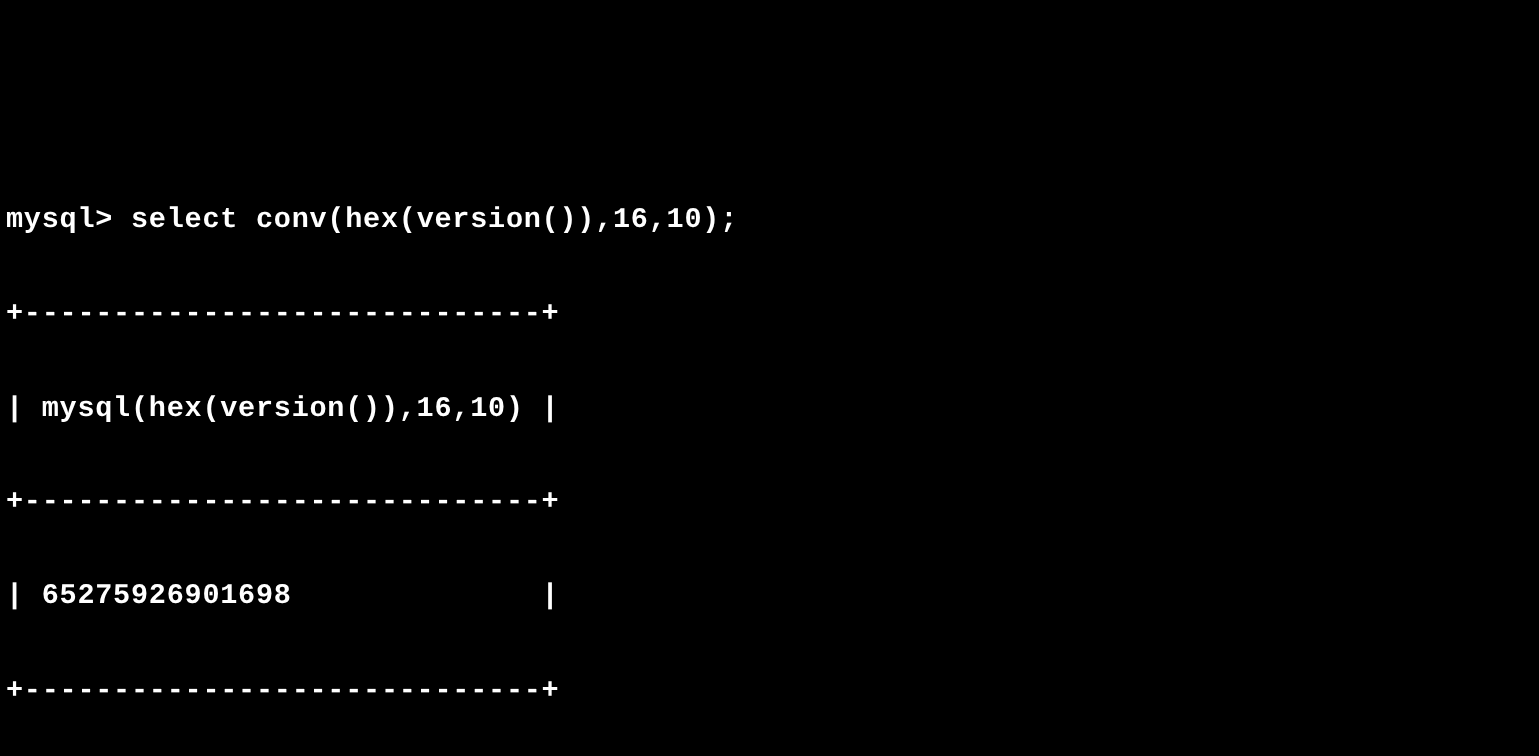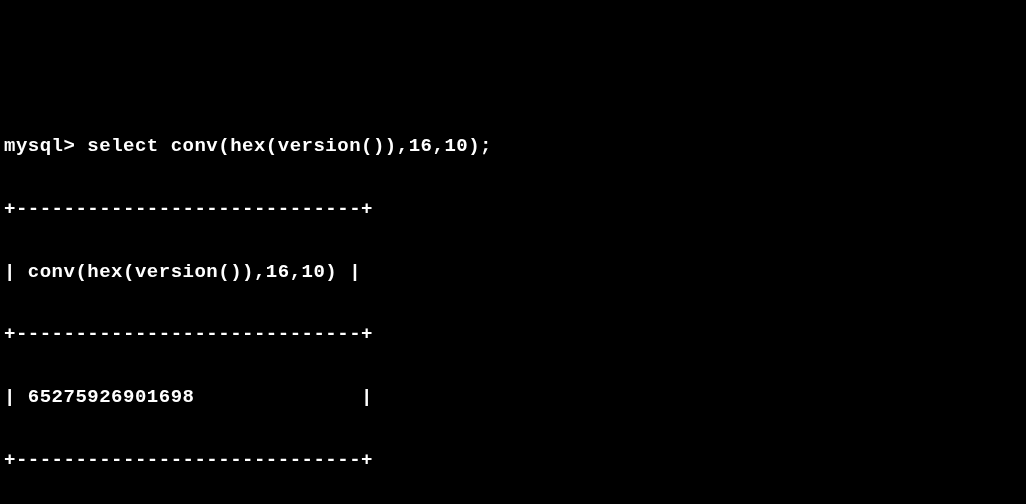--- a/index.html
+++ b/index.html
@@ -24,21 +24,21 @@
       display: block;
     }
   </style>
 </head>
 <body>
 
 
 
 <span class="line"><span>mysql&gt; </span><span>select conv(hex(version()),16,10);</span></span>
 <span class="line">+-----------------------------+</span>
-<span class="line">| conv(hex(version()),16,10) |</span>
+<span class="line">| mysql(hex(version()),16,10) |</span>
 <span class="line">+-----------------------------+</span>
 <span class="line">| 65275926901698              |</span>
 <span class="line">+-----------------------------+</span>
 
 
 
 
 
 
 

